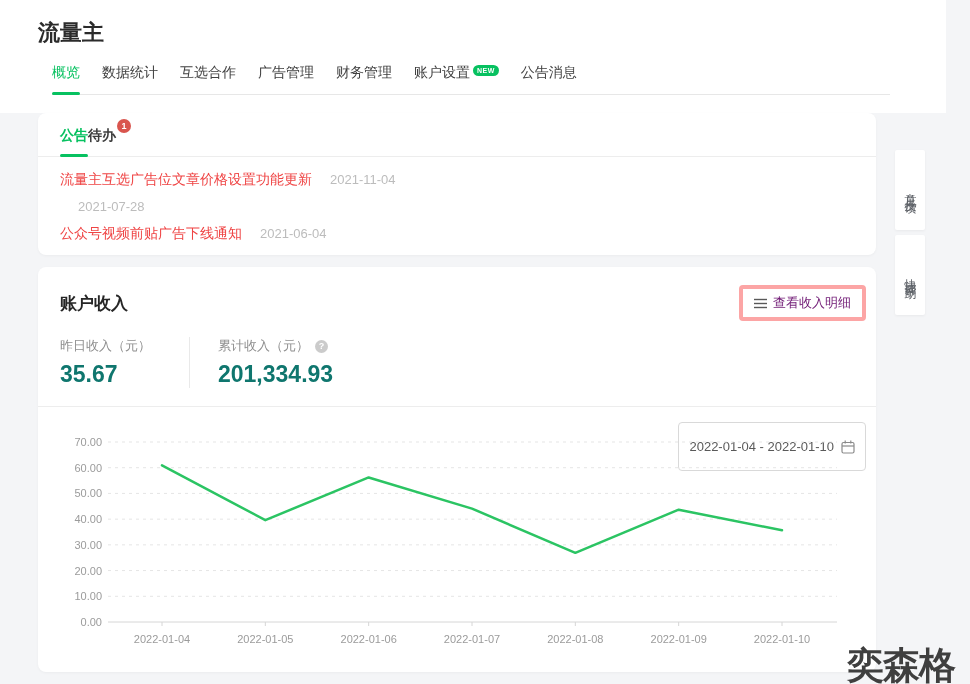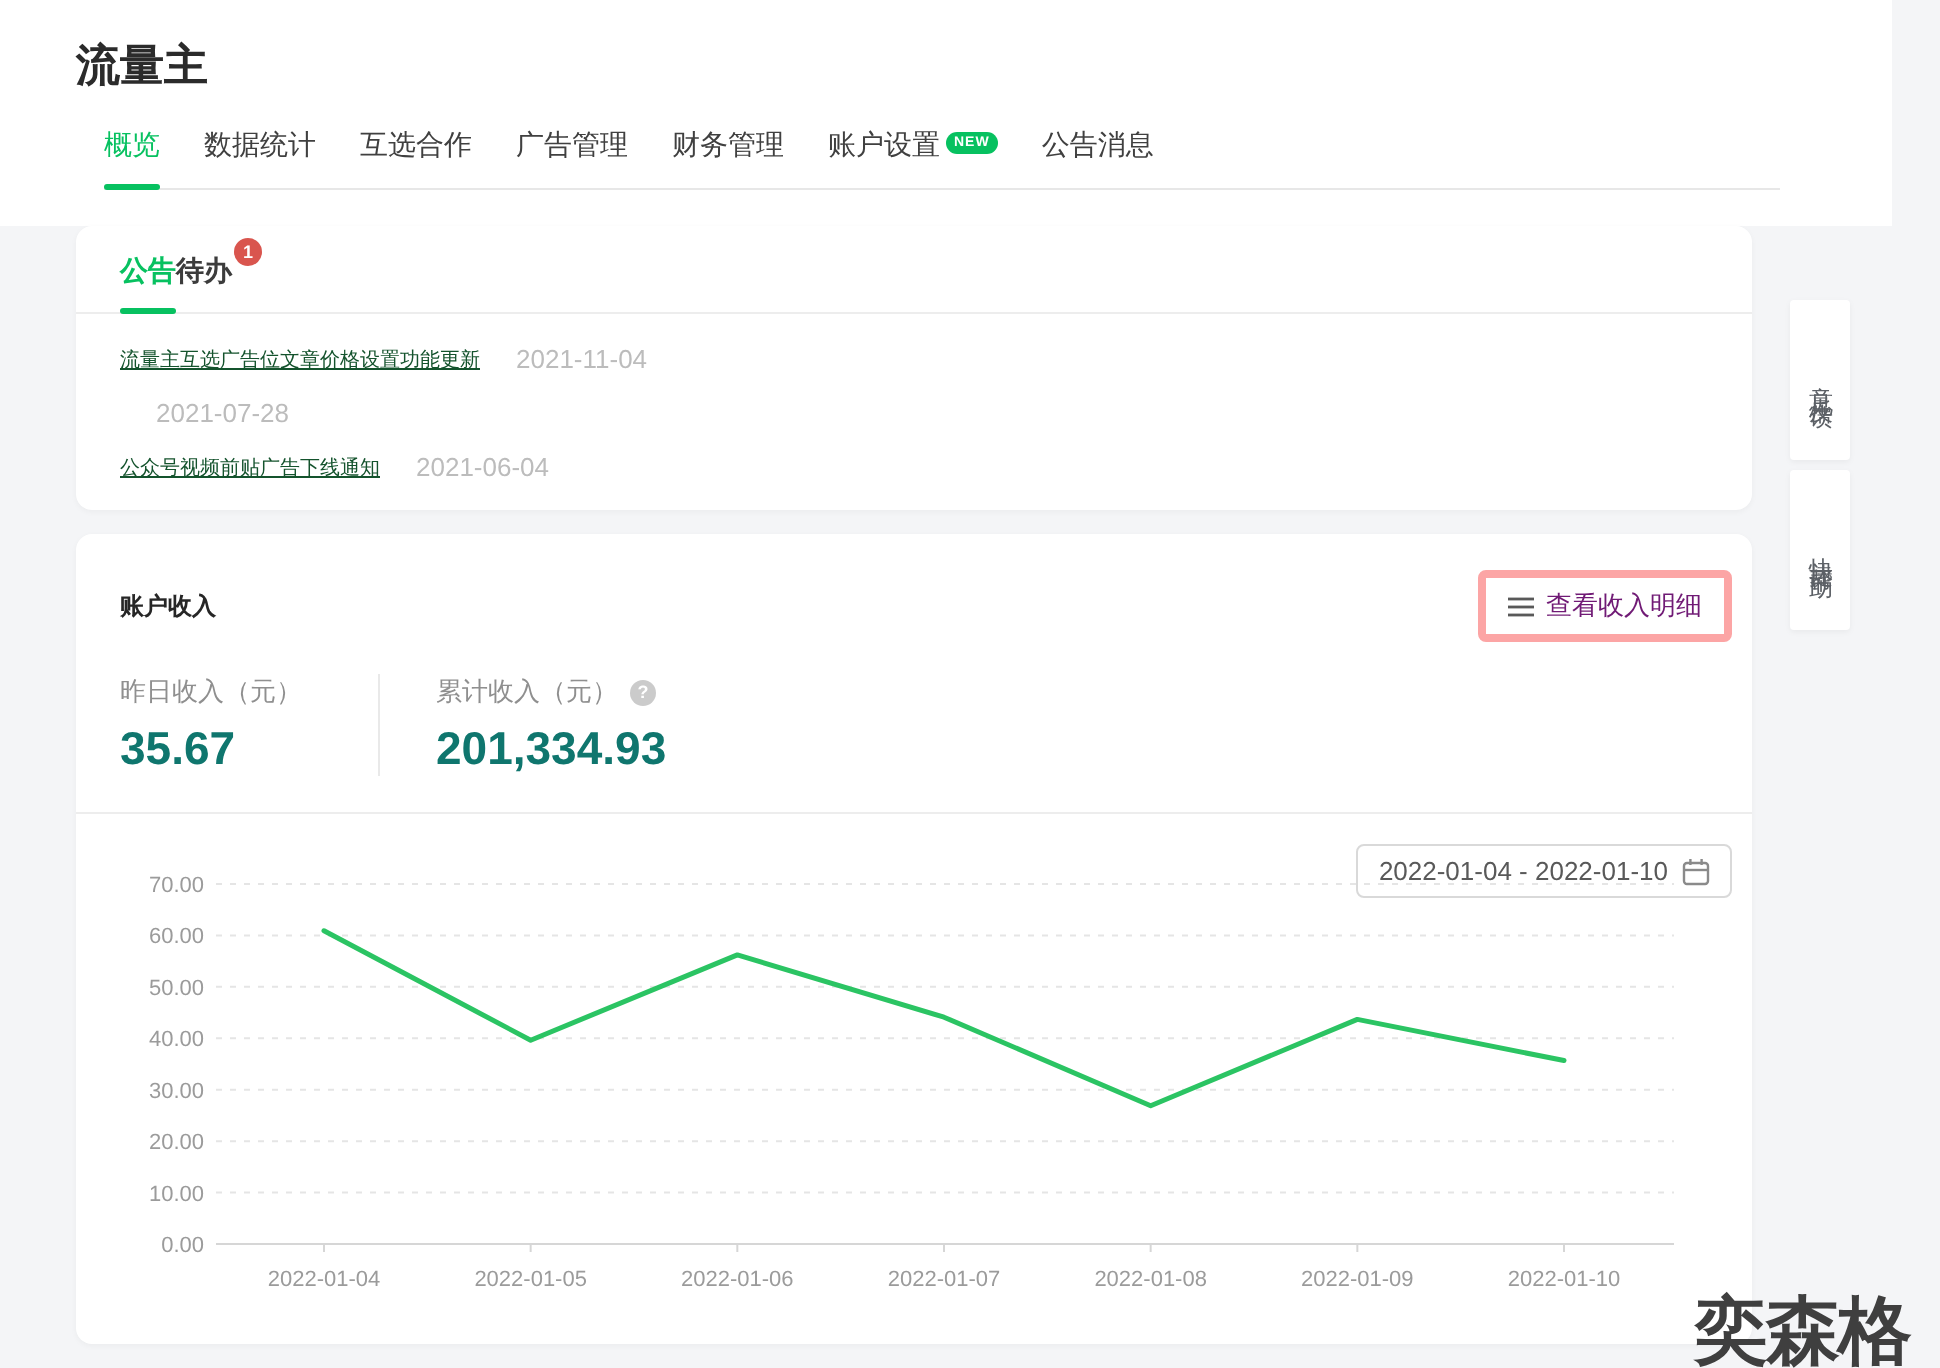--- a/index.html
+++ b/index.html
@@ -24,35 +24,35 @@
   .card-notice { left:38px; top:113px; width:838px; height:142px; }
   .card-income { left:38px; top:267px; width:838px; height:405px; }
   
   .notice-tabs { display:flex; padding:14px 22px 0 22px; border-bottom:1px solid #ededed; }
   .notice-tab { font-size:14px; font-weight:700; color:#3c3c3c; padding-bottom:11px; position:relative; cursor:pointer; }
   .notice-tab.active { color:#07c160; }
   .notice-tab.active::after { content:""; position:absolute; left:0; right:0; bottom:-1px; height:3px; background:#07c160; border-radius:2px; }
   .count-badge { position:absolute; top:-8px; right:-15px; min-width:14px; height:14px; background:#d9554e; color:#fff; font-size:9px; font-weight:700; border-radius:8px; display:flex; align-items:center; justify-content:center; padding:0 3px; }
   .notice-list { padding:9px 22px 0 22px; }
   .notice-item { height:27px; display:flex; align-items:center; cursor:pointer; }
-  .notice-text { font-size:10px; color:#14532d;text-decoration:underline; }
+  .notice-text { font-size:14px; color:#ef4444; }
   .notice-date { font-size:13px; color:#bcbcbc; margin-left:18px; }
   
   .income-head { display:flex; align-items:center; justify-content:space-between; padding:18px 10px 0 22px; }
-  .income-title { font-size:12px; font-weight:700; color:#262626; }
+  .income-title { font-size:17px; font-weight:700; color:#262626; }
   .detail-btn { display:flex; align-items:center; gap:6px; border:4px solid #fca5a5; border-radius:4px; background:#fff; padding:5px 11px; font-size:13px; color:#701a75; cursor:pointer; font-family:inherit; }
   .stats-row { display:flex; margin:16px 0 0 22px; }
   .stat { padding-right:38px; }
   .stat + .stat { border-left:1px solid #e9e9e9; padding-left:28px; }
   .stat-label { font-size:13px; color:#8f8f8f; display:flex; align-items:center; gap:6px; }
   .stat-value { font-size:23px; font-weight:700; color:#0f766e; margin-top:6px; }
   .help-icon { width:13px; height:13px; border-radius:50%; background:#cbcbcb; color:#fff; font-size:9px; font-weight:700; display:inline-flex; align-items:center; justify-content:center; cursor:pointer; }
   .income-divider { border-bottom:1px solid #ededed; margin-top:18px; }
   .range-row { display:flex; justify-content:flex-end; padding:15px 10px 0 0; }
-  .date-range { display:flex; align-items:center; gap:7px; border:1px solid #d9d9d9; border-radius:4px; padding:5px 10px; font-size:13px; color:#595959; cursor:pointer; background:#fff; }
+  .date-range { display:flex; align-items:center; gap:7px; border:1px solid #d9d9d9; border-radius:4px; padding:16px 10px; font-size:13px; color:#595959; cursor:pointer; background:#fff; }
   .chart-wrap { position:absolute; left:20px; top:164px; }
   svg text { font-family:"Liberation Sans","DejaVu Sans",sans-serif; }
   
   .side-btn { position:absolute; left:895px; width:30px; height:80px; background:#fff; border-radius:2px; box-shadow:0 1px 3px rgba(0,0,0,.05); display:flex; align-items:center; justify-content:center; writing-mode:vertical-lr; text-orientation:upright; font-size:12px; letter-spacing:3px; color:#5c6066; cursor:pointer; }
   .side-btn.feedback { top:150px; }
   .side-btn.help { top:235px; }
   
   .watermark { position:absolute; left:847px; top:641px; font-size:37px; font-weight:800; color:#3f3f3f; letter-spacing:-1px; white-space:nowrap; }
 </style>
 </head>

